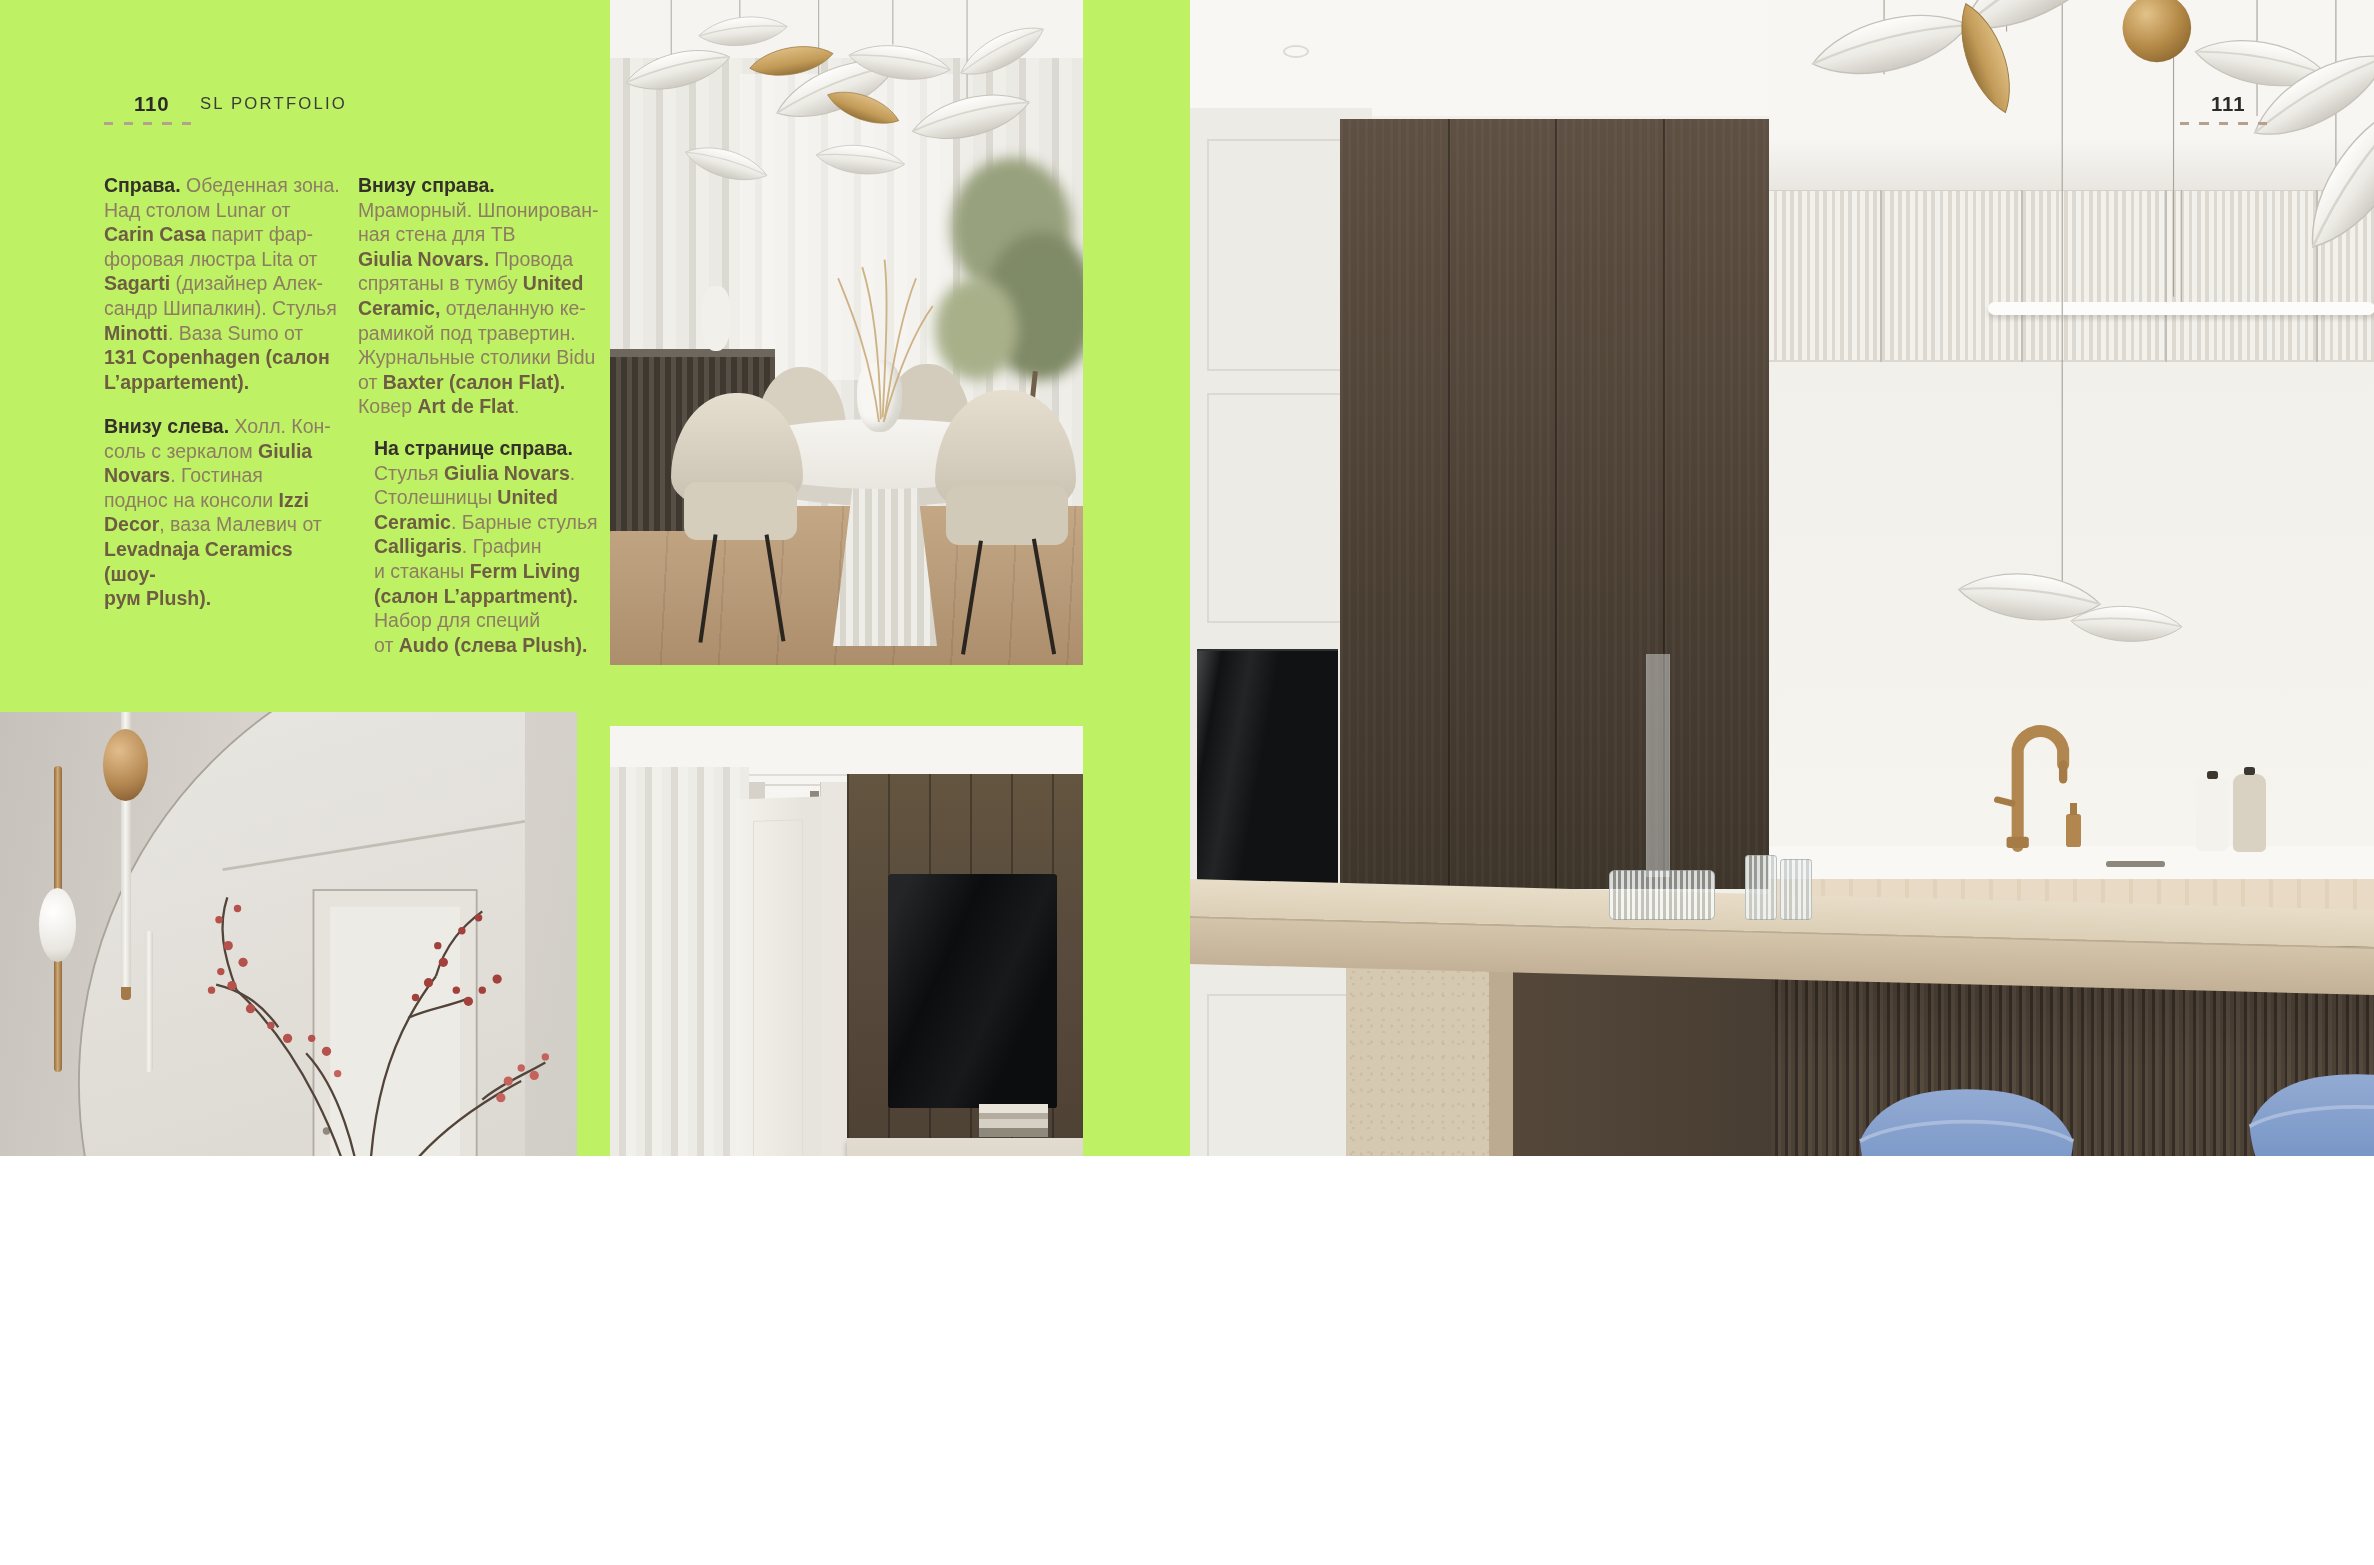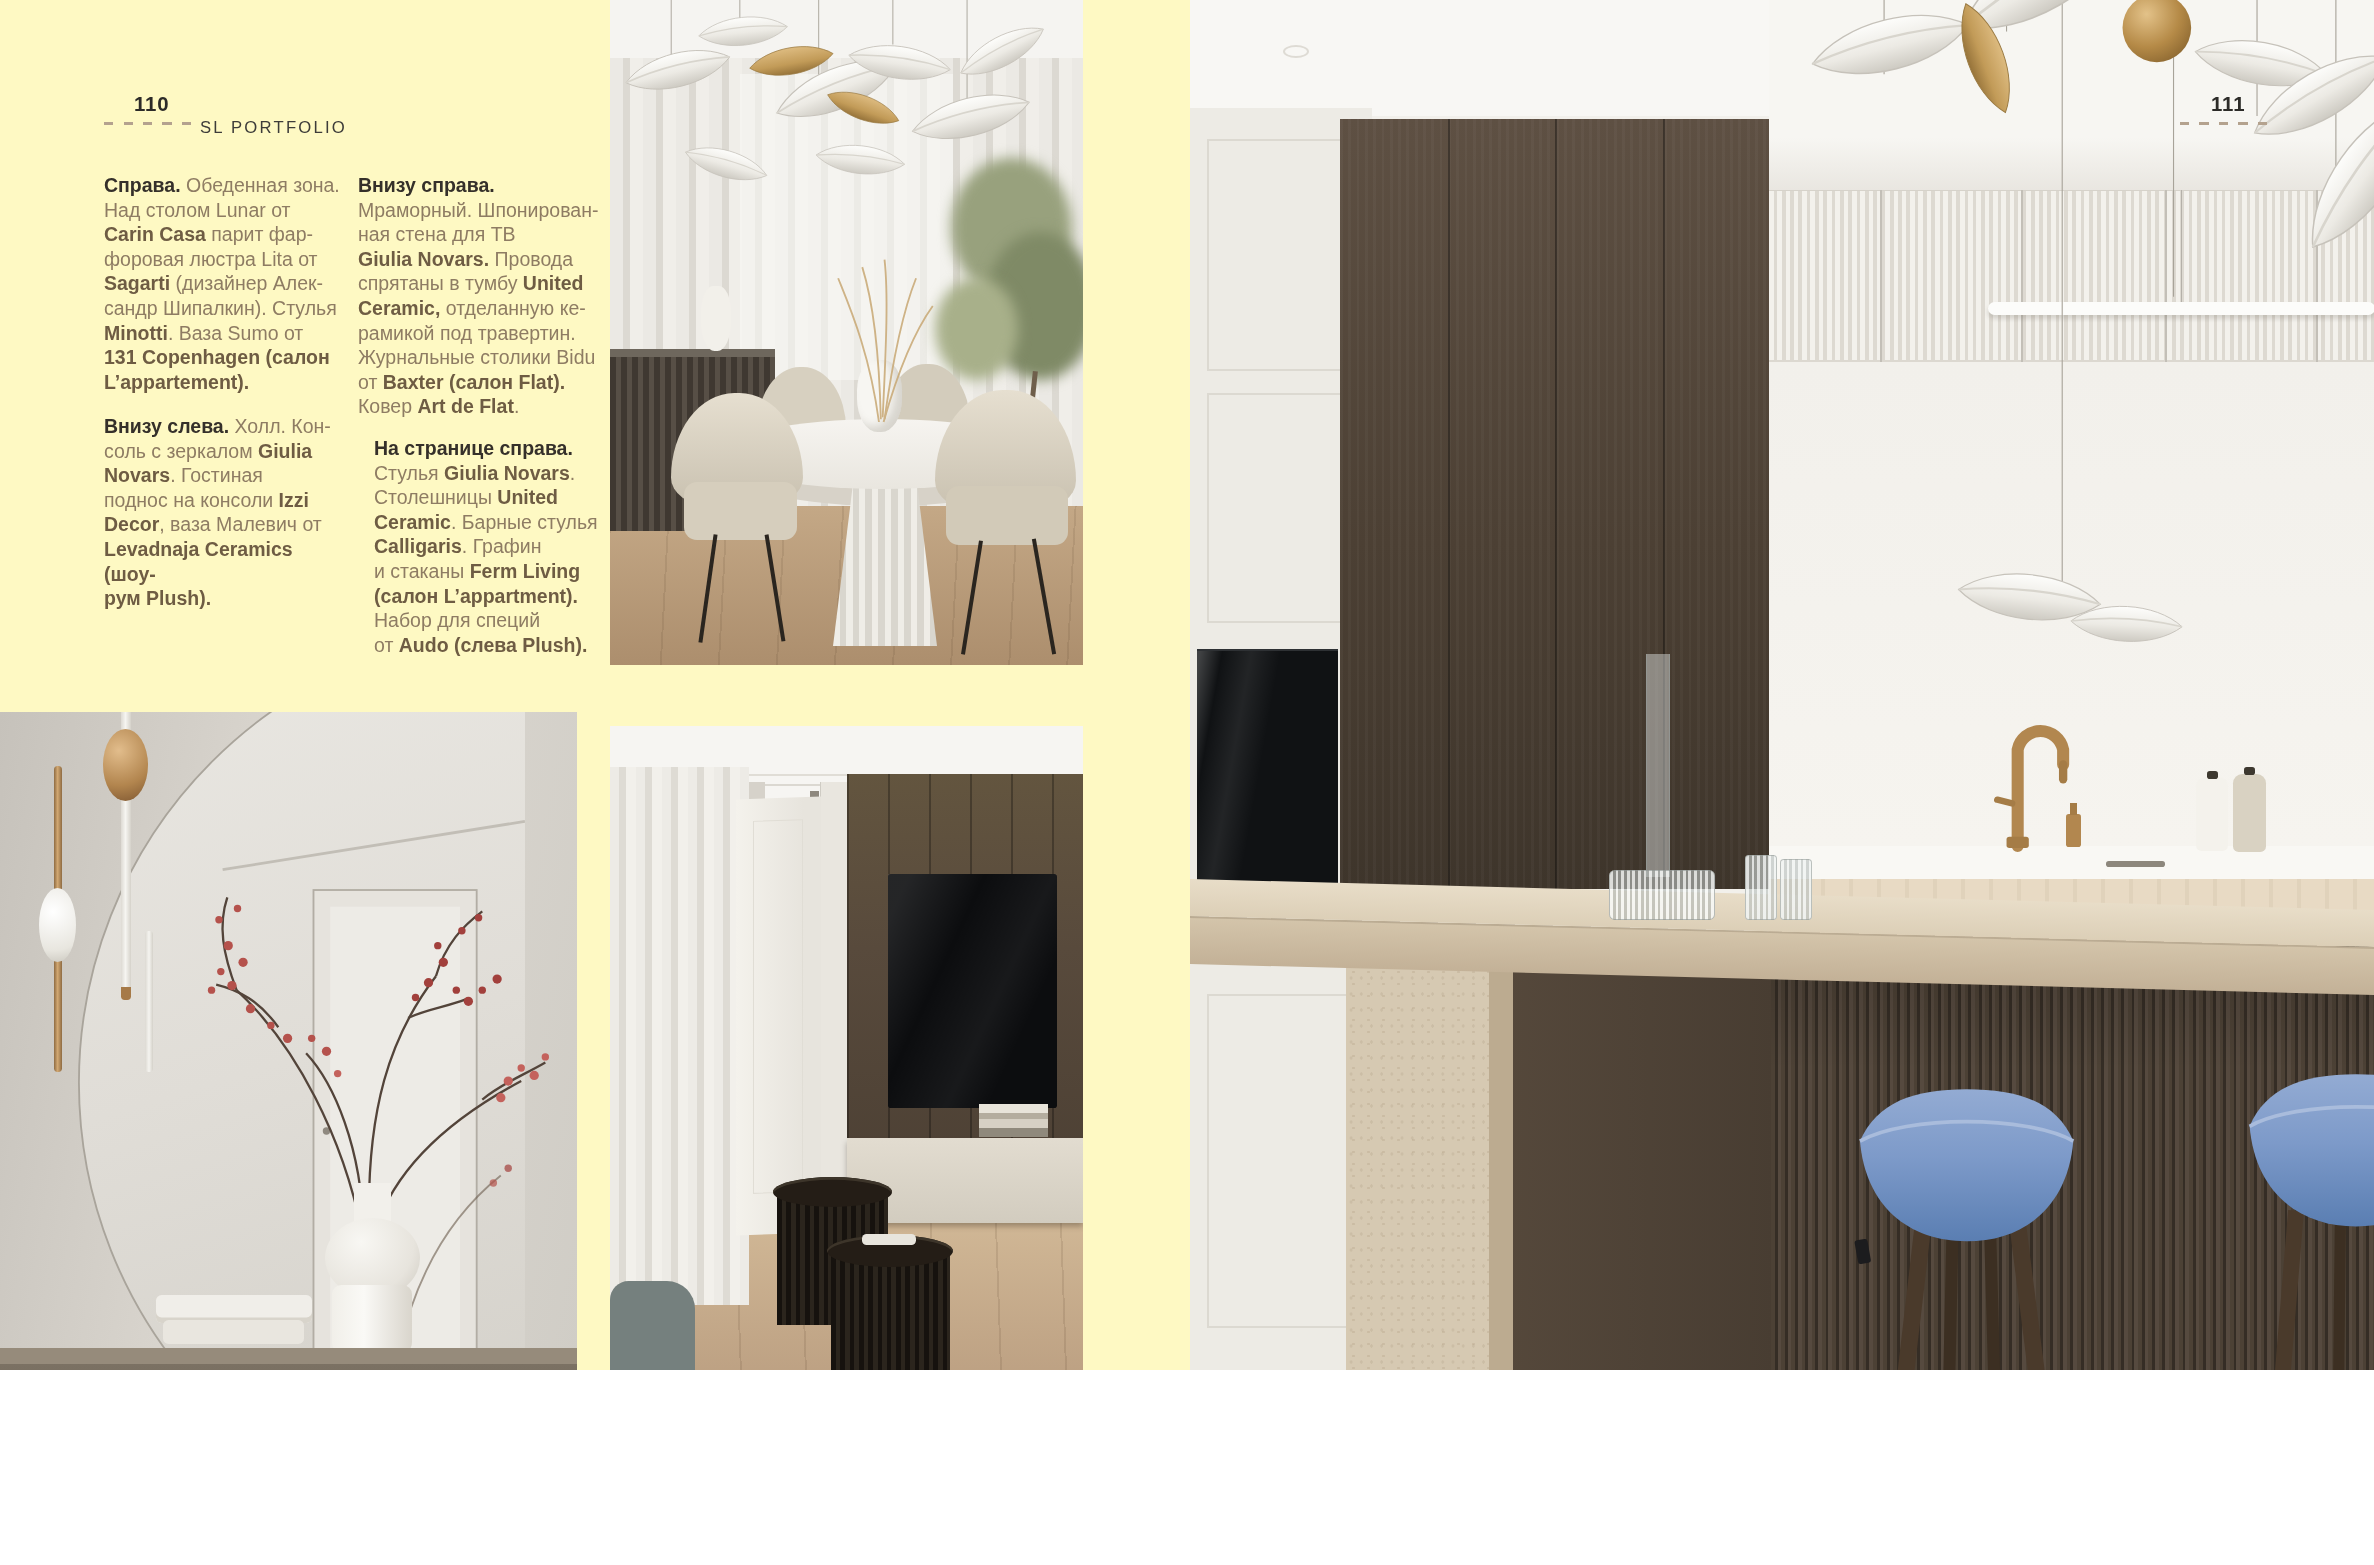--- a/index.html
+++ b/index.html
@@ -1,23 +1,23 @@
 <!DOCTYPE html>
 <html style="font-size:15px"><head>
 <meta charset="utf-8">
 <style>
   * { margin:0; padding:0; box-sizing:border-box; }
   html,body { background:#ffffff; }
   body { font-family:"Liberation Sans","DejaVu Sans",sans-serif; }
-  .spread { position:relative; width:2375px; height:1370px; background:#fef9c3; overflow:hidden; }
+  .spread { position:relative; width:2375px; height:1156px; background:#bef264; overflow:hidden; }
   .abs { position:absolute; }
 
   
   .pgnum { position:absolute; font-size:20.4px; font-weight:700; letter-spacing:0.9px; color:#2c2b28; line-height:1; }
-  .pgsec { position:absolute; font-size:16.7px; letter-spacing:2.2px; color:#3d3c39; line-height:1;margin-top:24px; }
+  .pgsec { position:absolute; font-size:16.7px; letter-spacing:2.2px; color:#3d3c39; line-height:1; }
   .dashrule { position:absolute; width:96px; height:2.8px;
       background:repeating-linear-gradient(90deg,#b4a28e 0 9.3px,transparent 9.3px 19.5px); }
   .caption { position:absolute; width:243px; font-size:19.5px; line-height:24.6px; white-space:pre-line; }
   .caption .run-lead { font-weight:700; color:#35302a; }
   .caption .run-b { font-weight:700; color:#6e5c43; }
   .caption .run-r { color:#8e7c63; }
   .footer-brand { position:absolute; left:928px; top:1479px; width:176px; text-align:center;
       font-size:12px; letter-spacing:1.3px; color:#45443f; }
   .black-rule { position:absolute; left:580px; top:1418px; width:608px; height:4.6px; background:#161616; }
 

